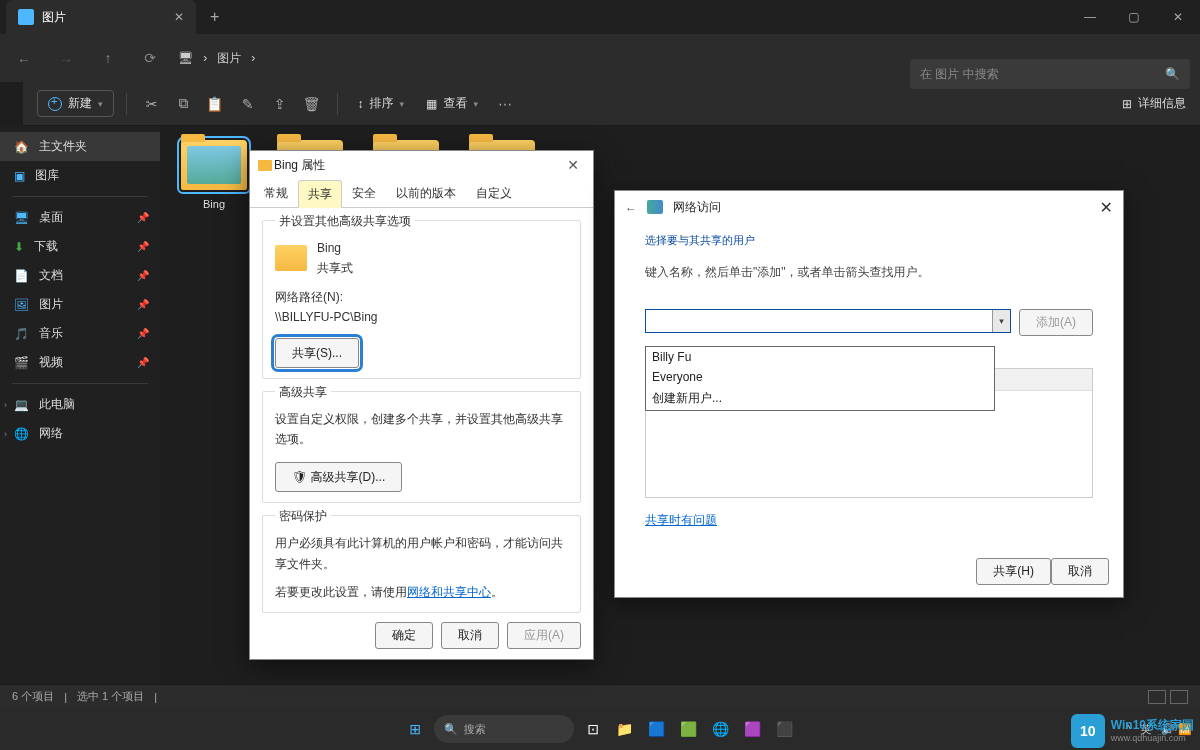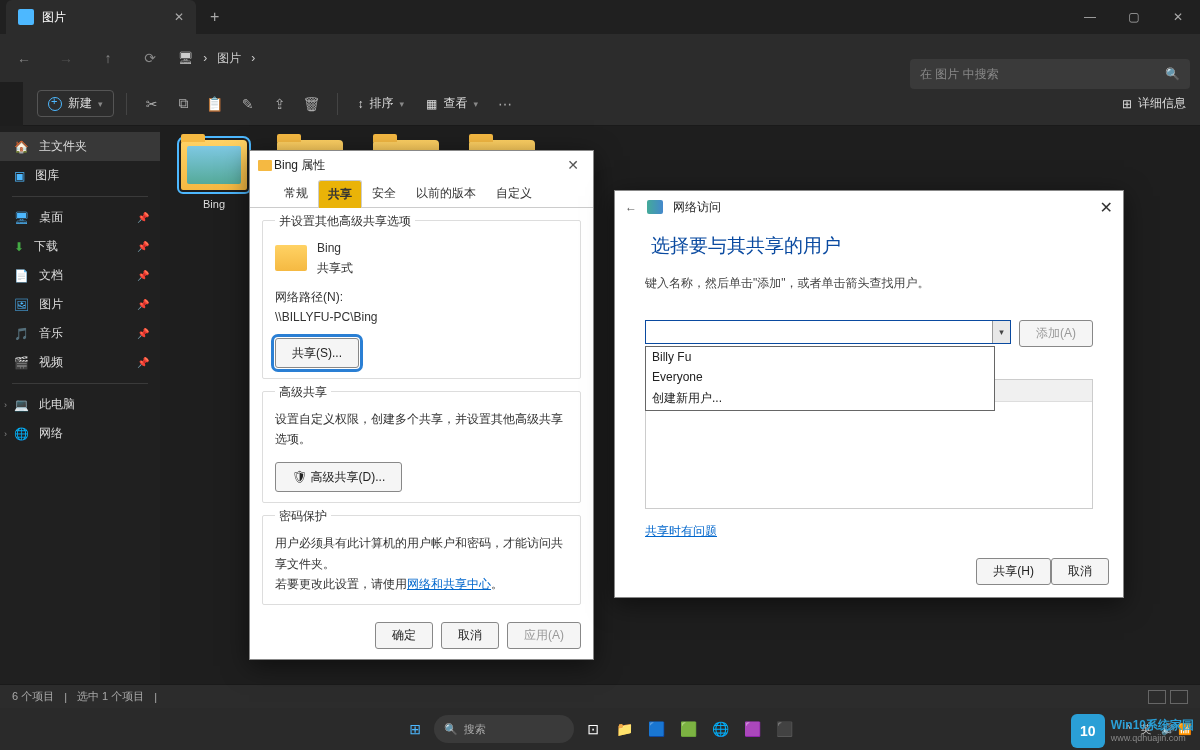--- a/index.html
+++ b/index.html
@@ -58,42 +58,42 @@
 .taskbar .tbicon { width: 26px; height: 26px; border-radius: 4px; display: flex; align-items: center; justify-content: center; font-size: 14px; }
 .task-search { width: 140px; height: 28px; background: #3a3a3a; border-radius: 14px; display: flex; align-items: center; padding: 0 10px; gap: 6px; color: #aaa; font-size: 11px; }
 .tray { position: absolute; right: 8px; display: flex; align-items: center; gap: 10px; color: #ccc; font-size: 11px; }
 
 
 .dialog { position: absolute; background: #fff; color: #222; border: 1px solid #888; box-shadow: 0 6px 24px rgba(0,0,0,.5); font-size: 12px; }
 .props { left: 249px; top: 150px; width: 345px; height: 510px; }
 .dlg-title { height: 28px; display: flex; align-items: center; padding: 0 8px; gap: 2px; }
 .dlg-title .foldericon { width: 14px; height: 11px; background: #f5b942; border-radius: 1px; }
 .dlg-close { margin-left: auto; color: #555; font-size: 14px; padding: 0 6px; }
-.tabs { display: flex; border-bottom: 1px solid #ccc; padding: 0 24px; }
+.tabs { display: flex; border-bottom: 1px solid #ccc; padding: 0 4px; }
 .tabs .dtab { padding: 5px 9px; color: #333; border: 1px solid transparent; border-bottom: none; }
-.tabs .dtab.active { background: #eab308; border-color: #ccc; border-radius: 3px 3px 0 0; position: relative; top: 1px; font-weight: bold; }
+.tabs .dtab.active { background: #fef9c3; border-color: #ccc; border-radius: 3px 3px 0 0; position: relative; top: 1px; }
 .section { border: 1px solid #ddd; margin: 12px; padding: 10px 12px; border-radius: 2px; }
 .sec-title { position: relative; top: -18px; background: #fff; display: inline-block; padding: 0 4px; color: #333; }
 .sec-body { margin-top: -10px; line-height: 1.7; color: #333; }
 .folder-row { display: flex; gap: 10px; align-items: center; }
 .folder-row .fico { width: 32px; height: 26px; background: linear-gradient(#ffd264,#f5b942); border-radius: 2px; }
 .winbtn { display: inline-block; border: 1px solid #888; background: #f5f5f5; padding: 4px 16px; border-radius: 3px; font-size: 12px; color: #222; }
 .winbtn.hl { outline: 3px solid #2a7fd4; outline-offset: 1px; }
 .winbtn.disabled { color: #999; }
 .link { color: #0066cc; text-decoration: underline; }
 .dlg-buttons { position: absolute; bottom: 10px; right: 12px; display: flex; gap: 8px; }
 
 
 .netdlg { left: 614px; top: 190px; width: 510px; height: 408px; background: #fff; }
 .netdlg .hdr { height: 32px; display: flex; align-items: center; padding: 0 10px; gap: 10px; }
 .netdlg .hdr .back { color: #555; }
 .netdlg .shieldicon { width: 16px; height: 14px; background: linear-gradient(90deg,#4a9,#48c); border-radius: 2px; }
 .netdlg .dlg-close2 { margin-left: auto; color: #333; font-size: 16px; }
 .netdlg .body { padding: 10px 30px; }
-.netdlg h3 { color: #0a4aa0; font-weight: normal; font-size: 19px; margin-bottom: 16px; margin-left: 6px; }
+.netdlg h3 { color: #0a4aa0; font-weight: normal; font-size: 11px; margin-bottom: 16px; }
 .netdlg .hint { color: #444; margin-bottom: 28px; }
 .combo-row { display: flex; gap: 8px; }
 .combo { flex: 1; height: 24px; border: 1px solid #0a4aa0; display: flex; align-items: center; }
 .combo input { flex: 1; border: none; outline: none; padding: 0 4px; font-size: 12px; }
 .combo .drop { width: 18px; height: 22px; background: #e8e8e8; border-left: 1px solid #999; display: flex; align-items: center; justify-content: center; font-size: 9px; color: #444; }
 .dropdown { position: absolute; border: 1px solid #666; background: #fff; width: 350px; }
 .dropdown div { padding: 3px 6px; color: #222; }
 .listarea { border: 1px solid #ccc; height: 130px; margin-top: 32px; }
 .listarea .lhdr { background: #f0f0f0; height: 22px; border-bottom: 1px solid #ddd; }
 .netdlg .footer { position: absolute; bottom: 12px; right: 14px; display: flex; }
@@ -306,21 +306,21 @@
     <div class="sec-body">
       <div>设置自定义权限，创建多个共享，并设置其他高级共享选项。</div>
       <div style="margin-top:12px"><span class="winbtn">🛡 <span>高级共享(D)...</span></span></div>
     </div>
   </div>
 
   <div class="section">
     <span class="sec-title">密码保护</span>
     <div class="sec-body">
       <div>用户必须具有此计算机的用户帐户和密码，才能访问共享文件夹。</div>
-      <div style="">
+      <div style="margin-top:8px">
         <span>若要更改此设置，请使用</span><a class="link">网络和共享中心</a><span>。</span>
       </div>
     </div>
   </div>
 
   <div class="dlg-buttons">
     <span class="winbtn">确定</span>
     <span class="winbtn">取消</span>
     <span class="winbtn disabled">应用(A)</span>
   </div>

